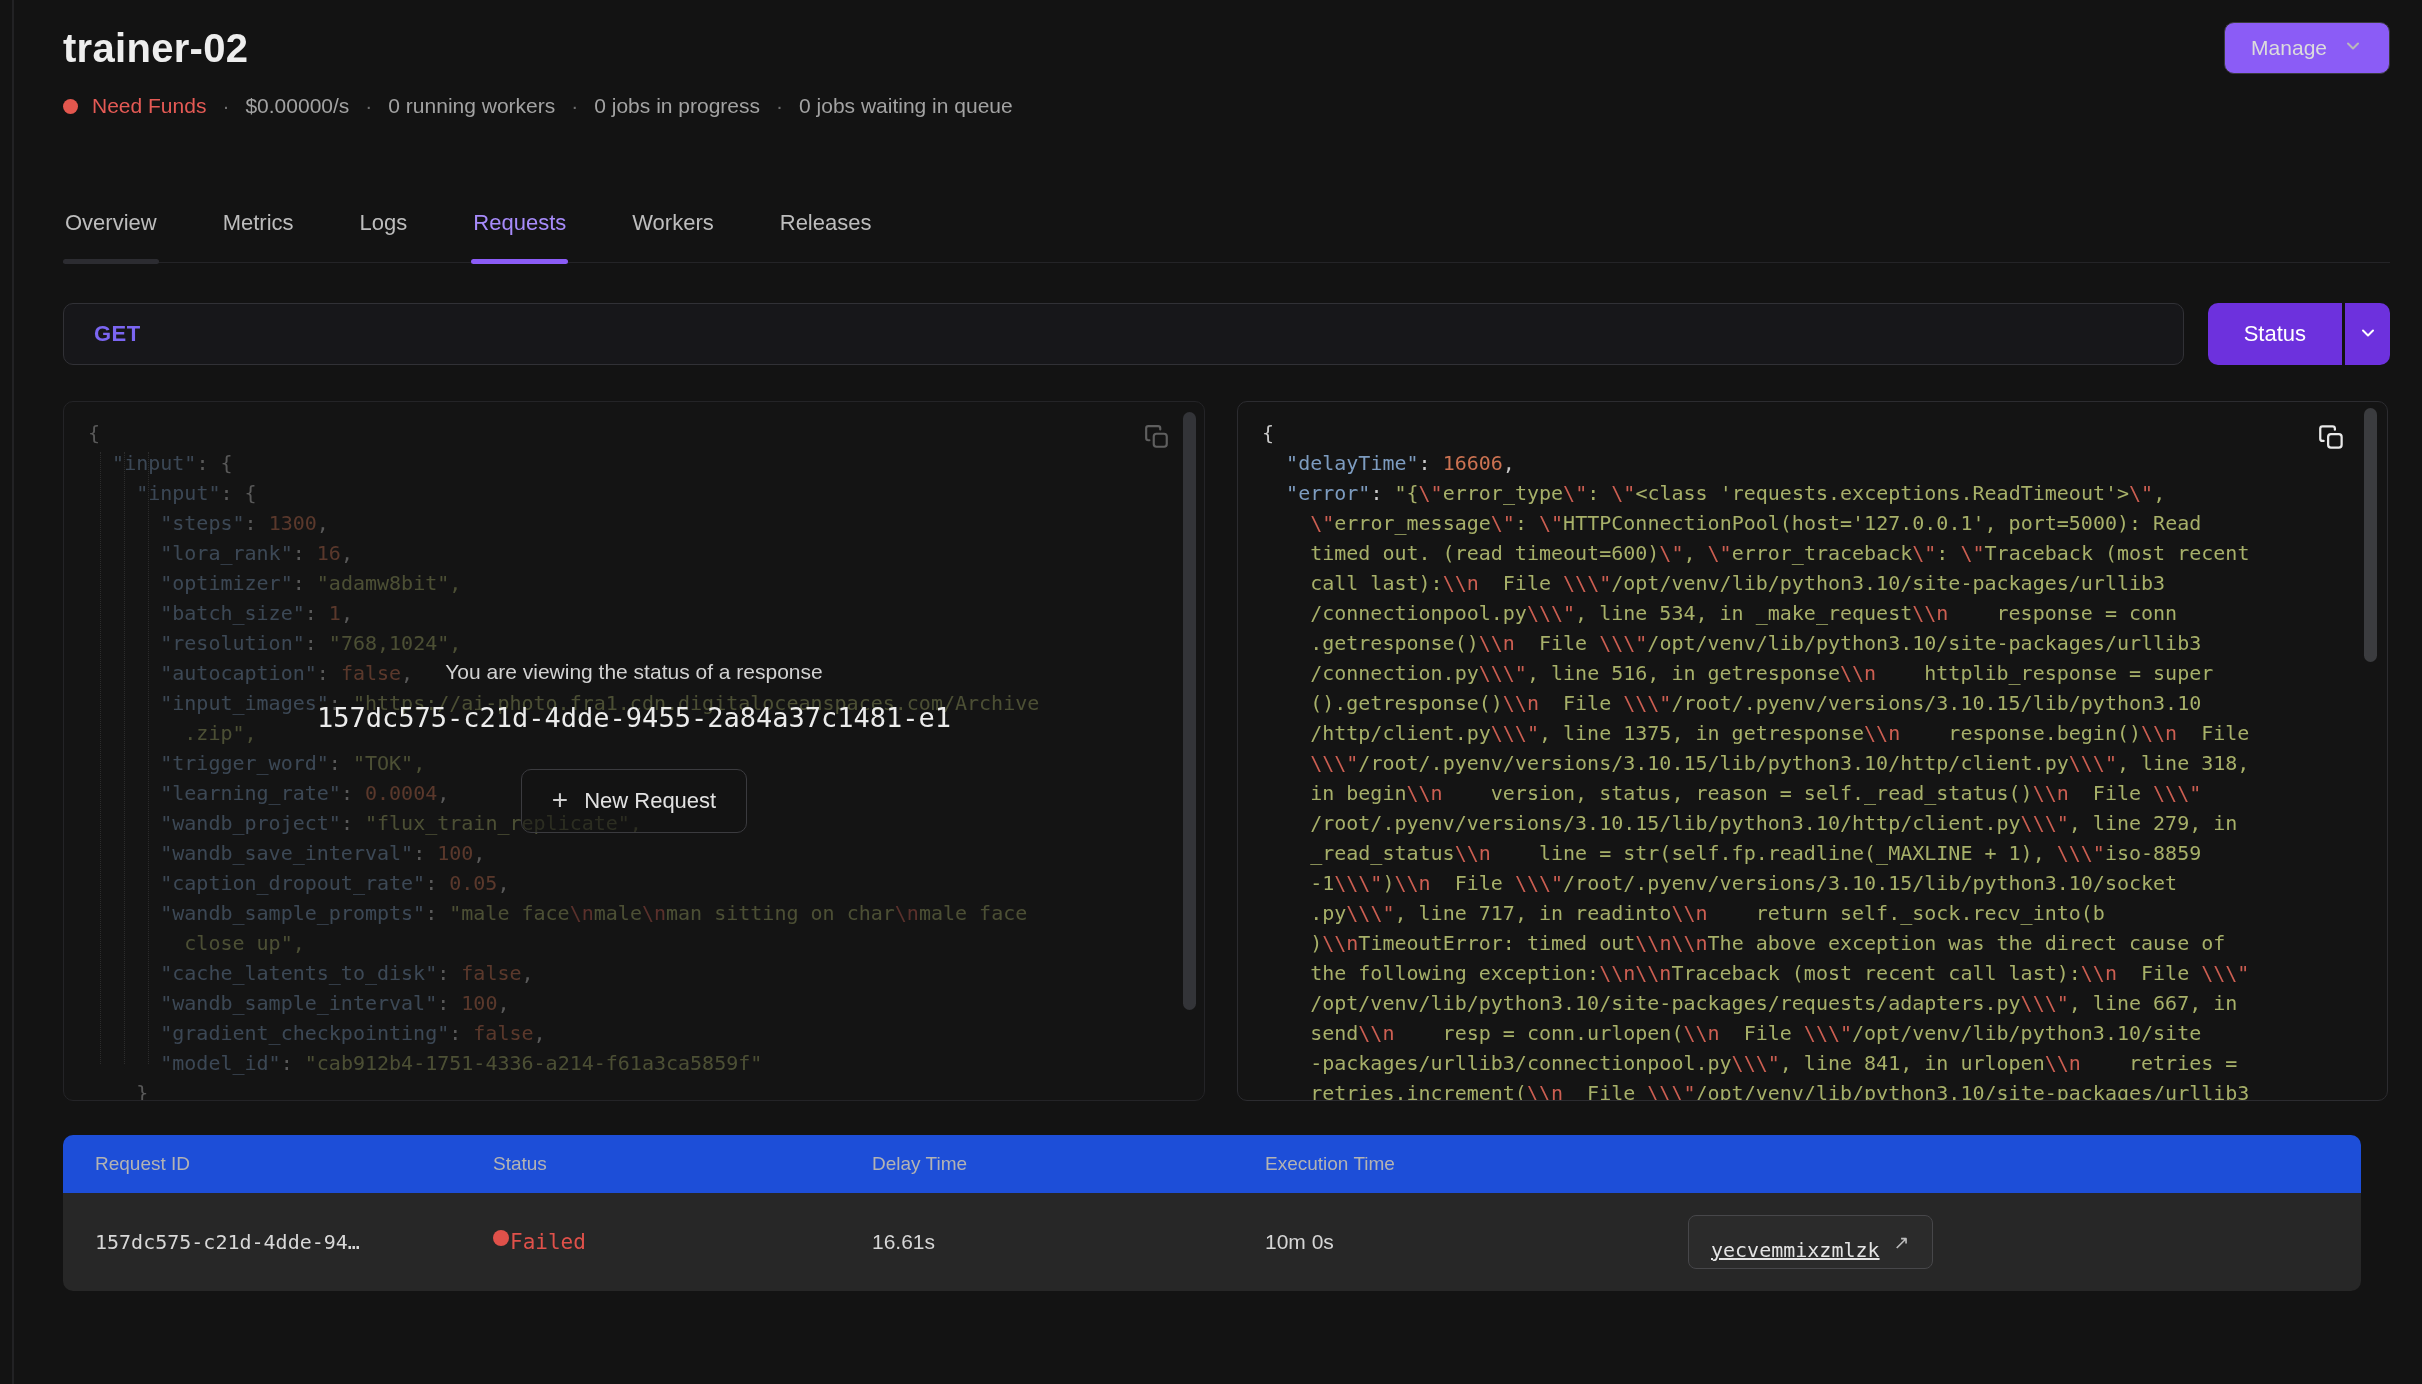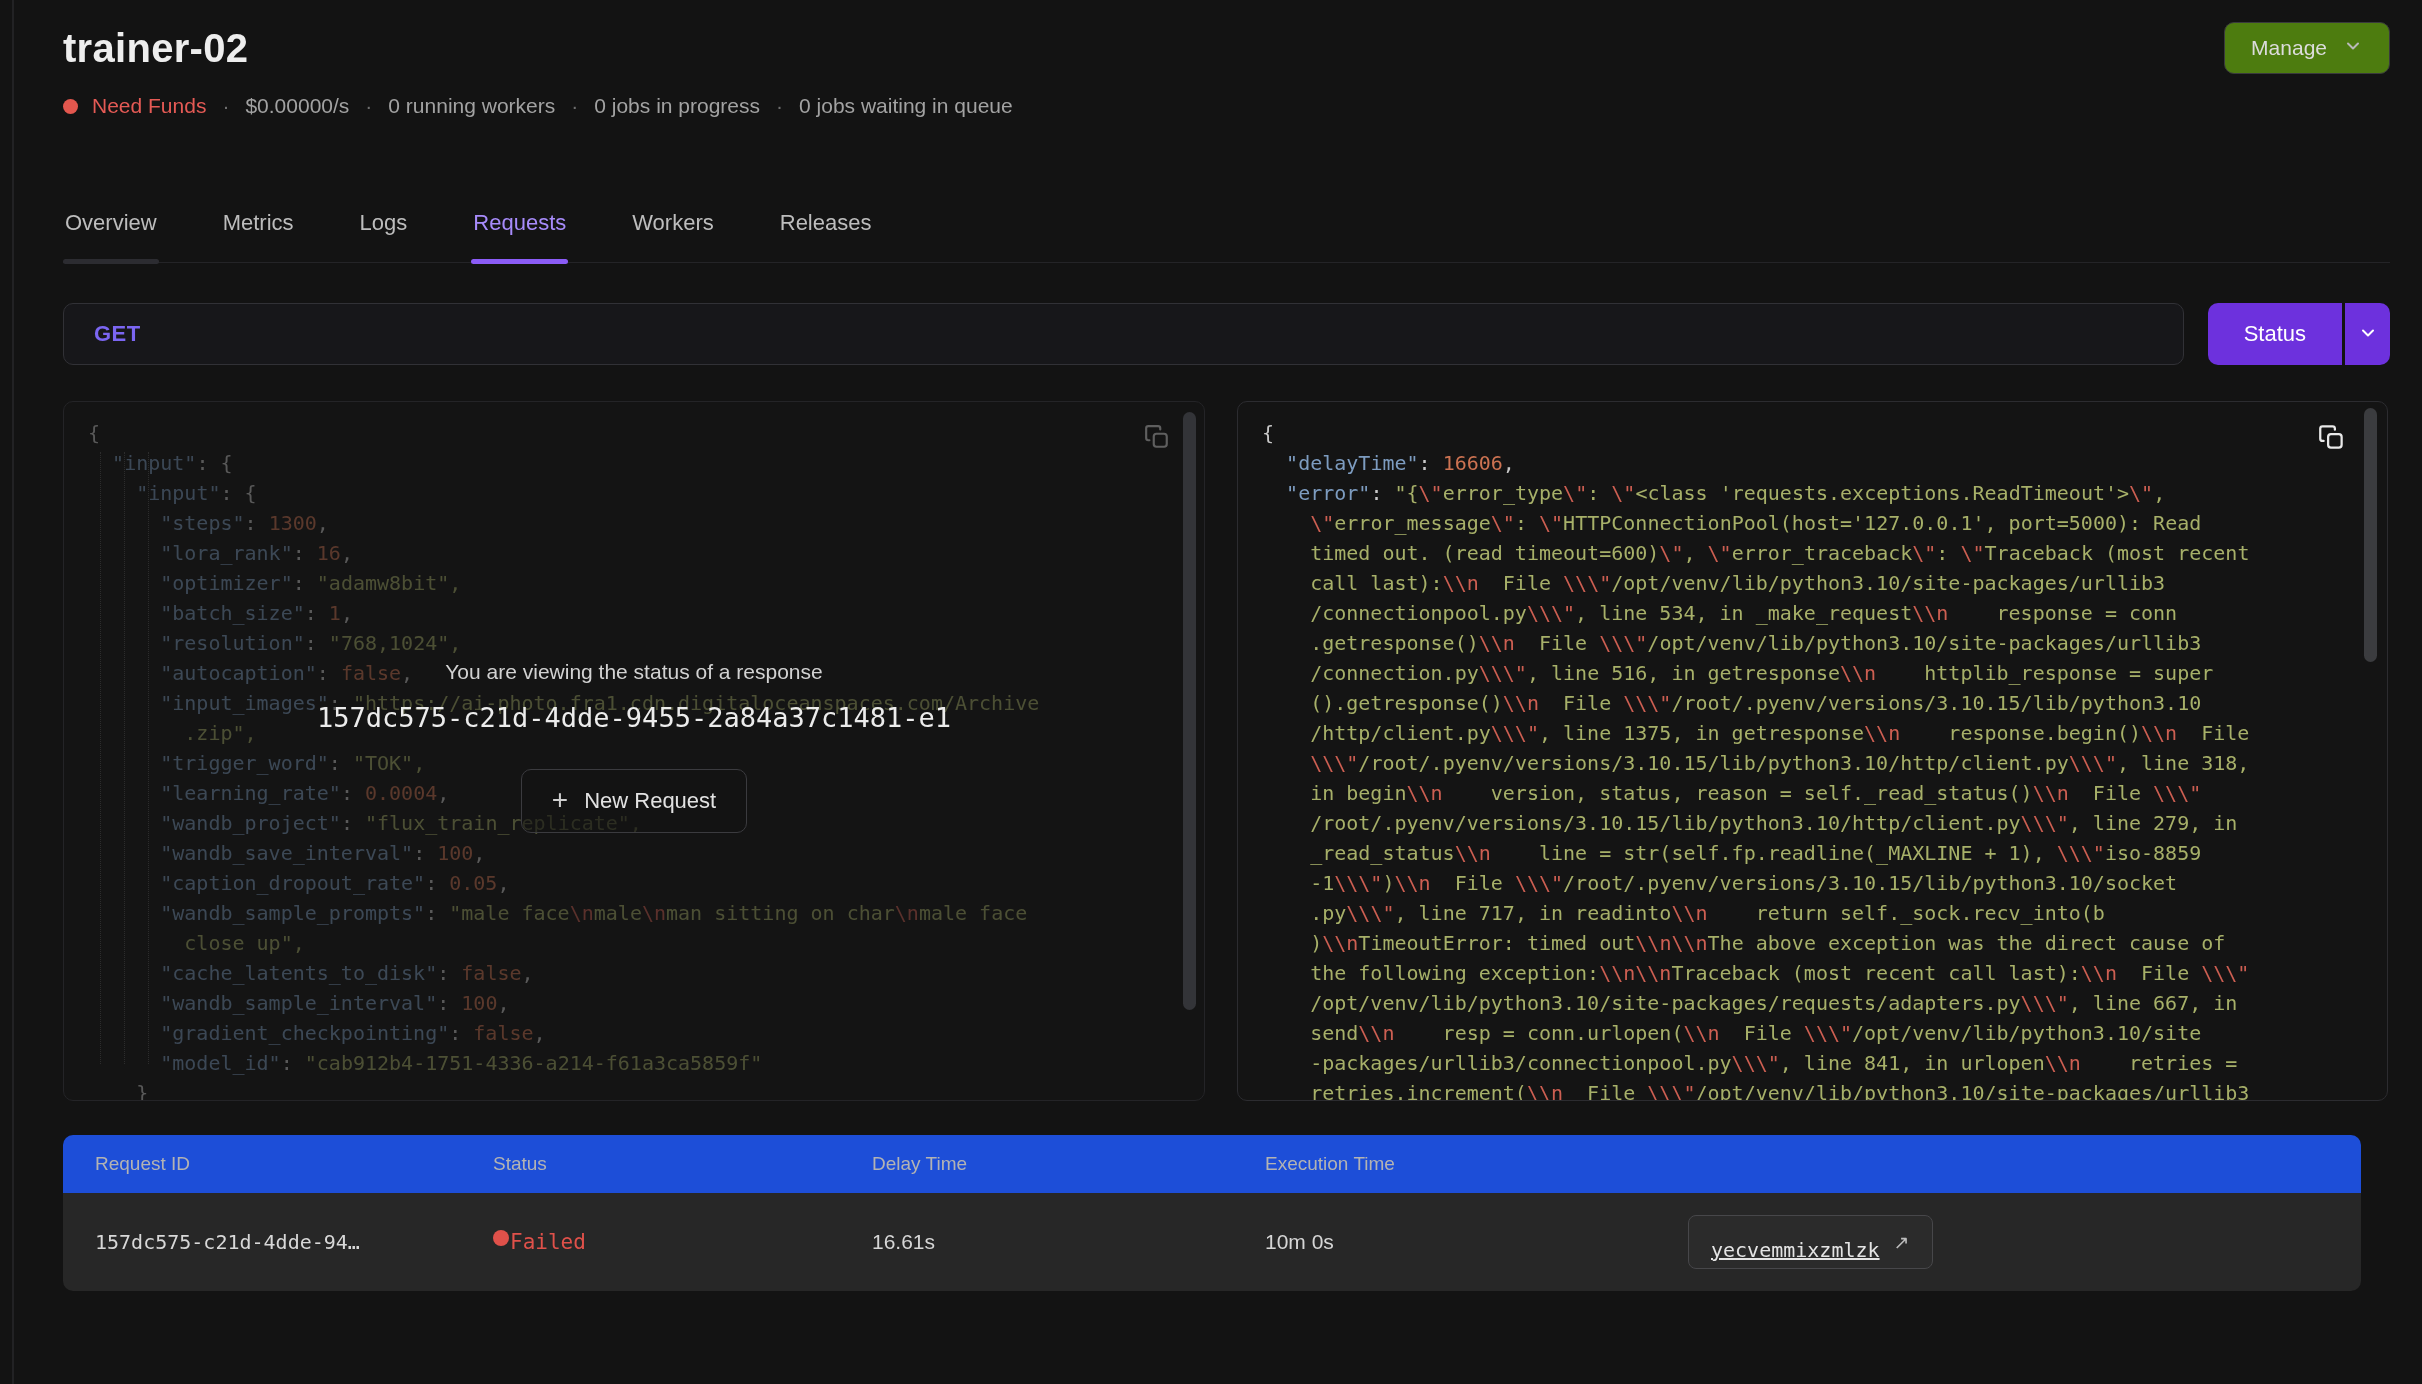--- a/index.html
+++ b/index.html
@@ -9,21 +9,21 @@
     color:#e9e9e9;
     font-family:"Liberation Sans", sans-serif;
     position:relative;
   }
   .edge-line { position:absolute; left:12px; top:0; width:2px; height:100%; background:#222224; }
   .page { position:absolute; inset:0; padding:22px 32px 0 63px; }
 
   
   .title-row { display:flex; justify-content:space-between; align-items:flex-start; }
   .page-title { font-size:40px; font-weight:700; color:#ededed; line-height:52px; letter-spacing:.3px; }
-  .manage-btn { height:52px; padding:9px 26px; background:#4d7c0f; border:1px solid #3a3a3d; border-radius:10px;
+  .manage-btn { height:52px; padding:9px 26px; background:#8b5cf6; border:1px solid #3a3a3d; border-radius:10px;
     color:#dcdcdc; font-size:21px; display:flex; align-items:center; gap:16px; cursor:pointer; font-family:inherit; }
   .manage-btn svg { stroke:#b9b9b9; }
 
   .status-row { margin-top:20px; display:flex; align-items:center; font-size:21px; color:#a2a2a2; }
   .dot-sm { width:15px; height:15px; border-radius:50%; background:#e3574e; margin-right:14px; }
   .need-funds { color:#e45a55; }
   .sep { color:#6e6e6e; margin:0 16px; }
   .sep::before { content:"·"; }
 
   

